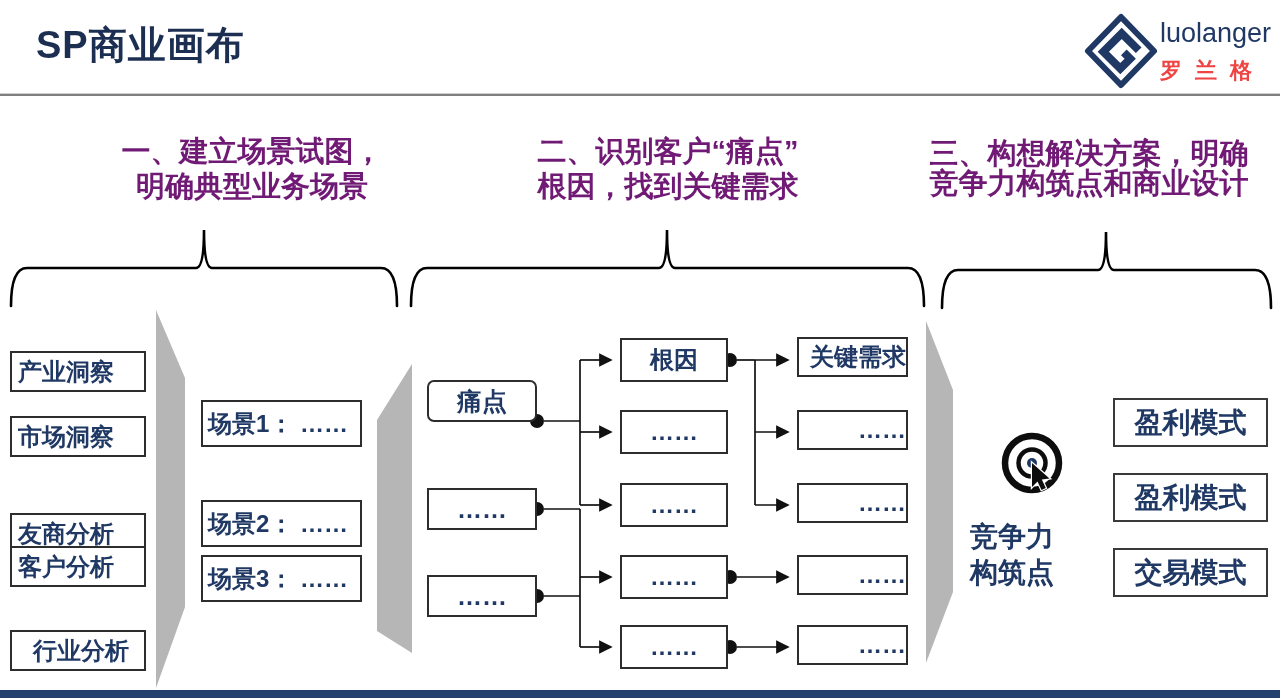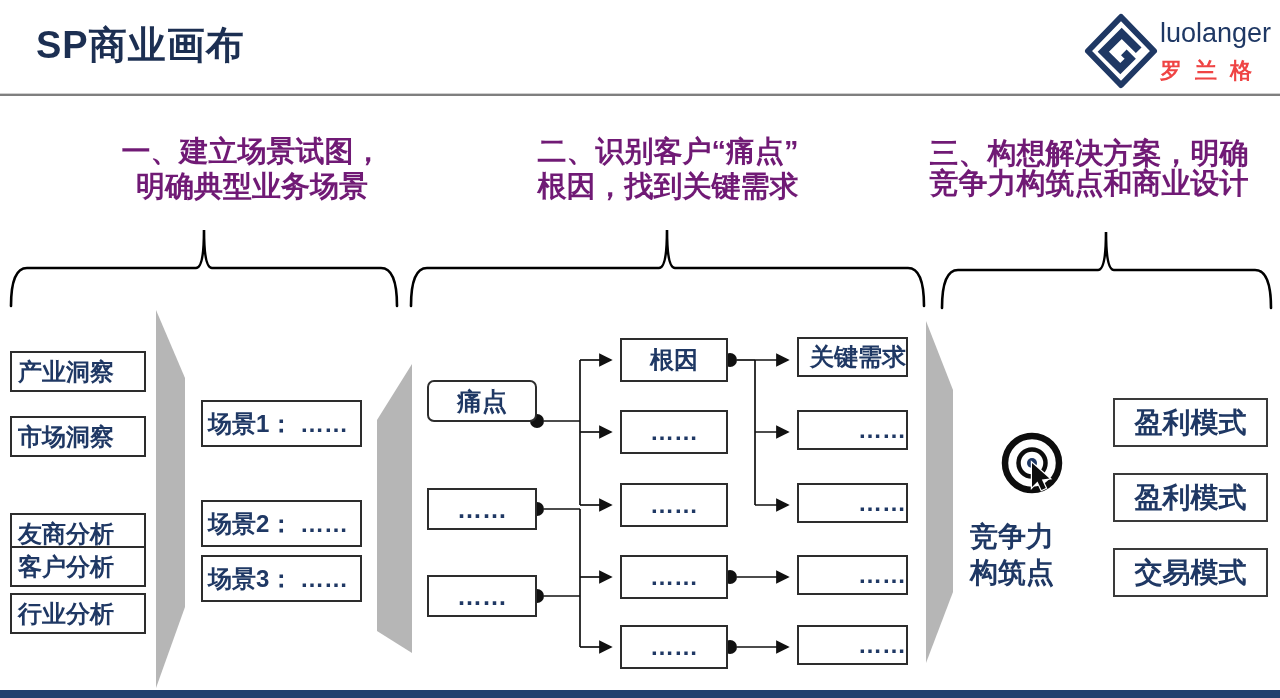--- a/index.html
+++ b/index.html
@@ -126,21 +126,21 @@
   </div>
 <div class="box left-box" style="top:416px;">
     <span>市场洞察</span>
   </div>
 <div class="box left-box" style="top:481px;margin-top:32px;">
     <span>友商分析</span>
   </div>
 <div class="box left-box" style="top:546px;">
     <span>客户分析</span>
   </div>
-<div class="box left-box" style="top:593px;">
+<div class="box left-box" style="top:630px;justify-content:center;">
     <span>行业分析</span>
   </div>
 
 <div class="box scn-box" style="top:400px;">
     <span>场景1： ……</span>
   </div>
 <div class="box scn-box" style="top:500px;">
     <span>场景2： ……</span>
   </div>
 <div class="box scn-box" style="top:555px;">

